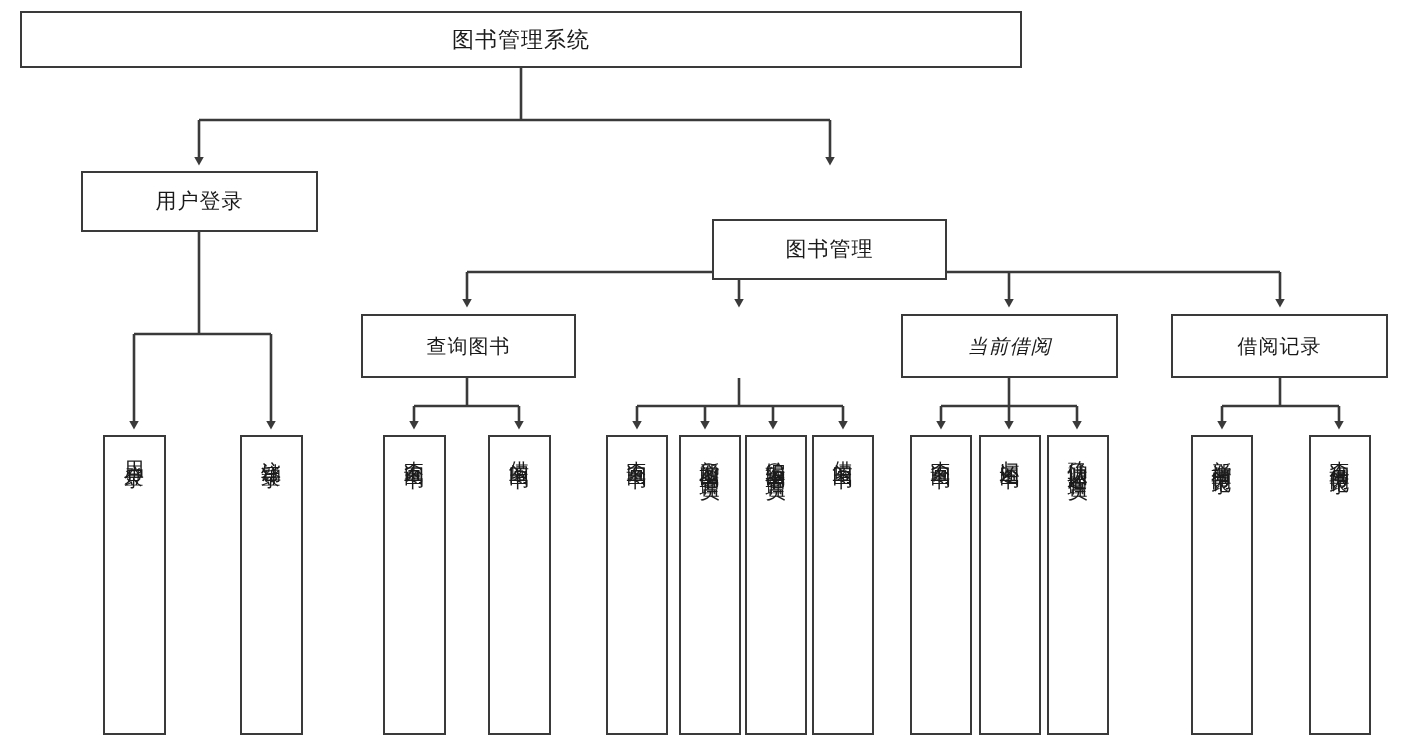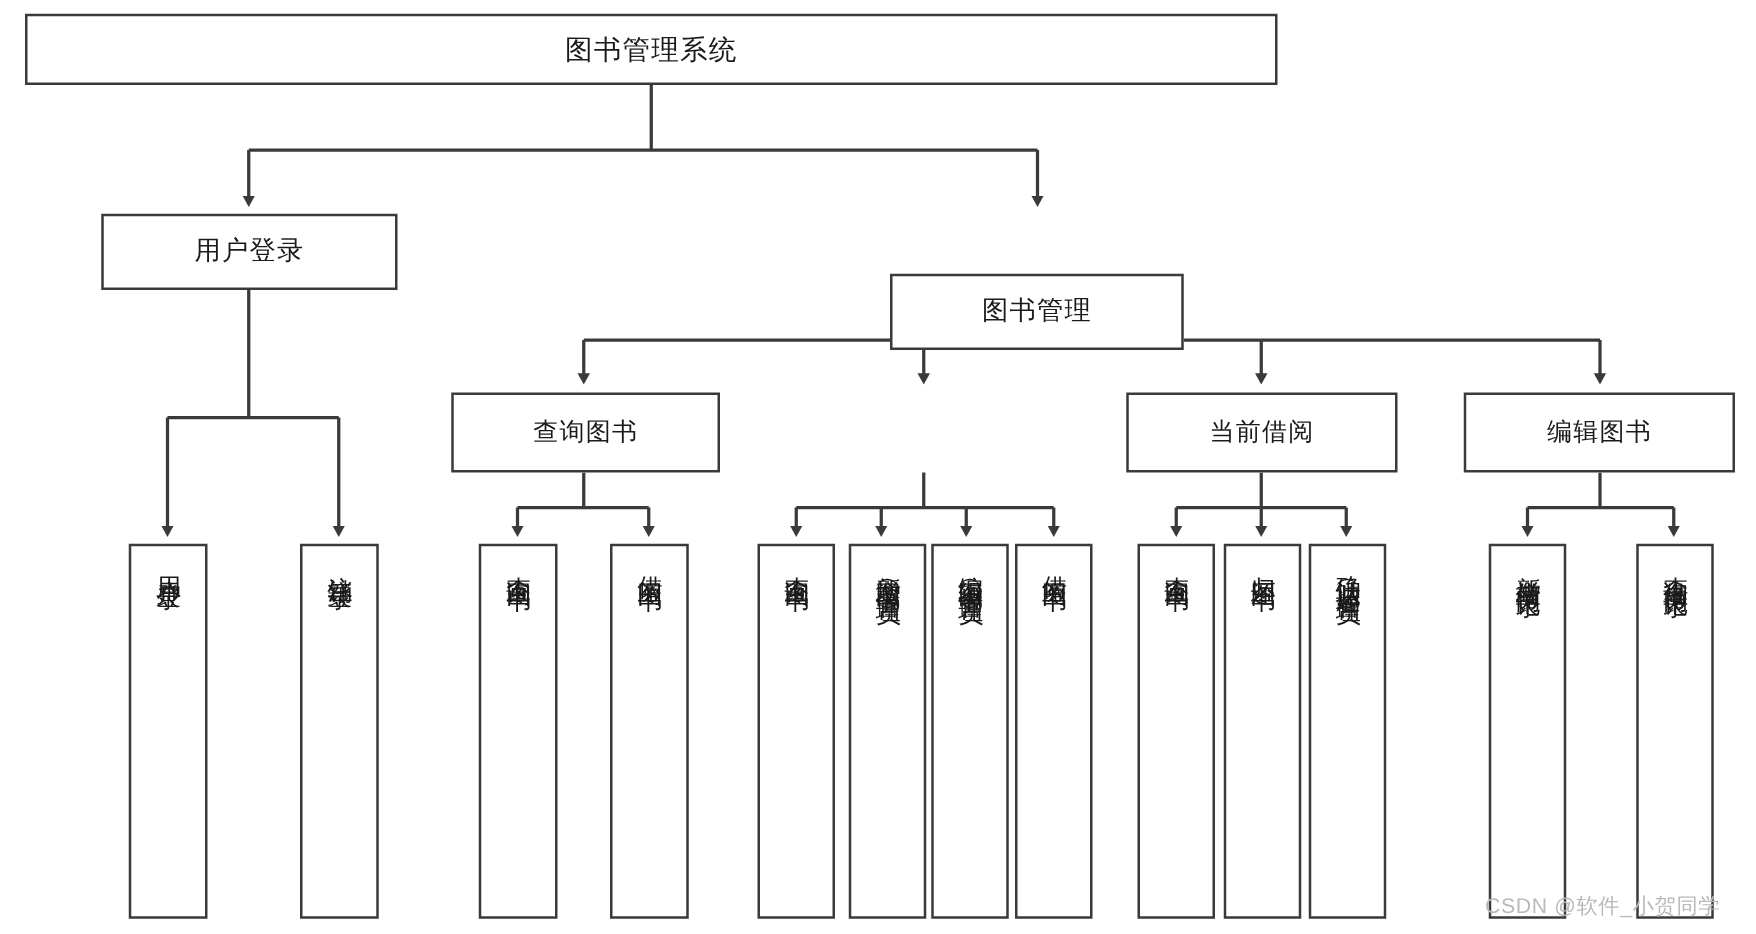--- a/index.html
+++ b/index.html
@@ -130,26 +130,26 @@
 
   <div class="node l1" style="left:712px;top:171px;width:235px;height:61px;margin-top:48px;">
     <span>图书管理</span>
   </div>
 
   <div class="node l2" style="left:361px;top:314px;width:215px;height:64px;">
     <span>查询图书</span>
   </div>
 
 
-  <div class="node l2" style="left:901px;top:314px;width:217px;height:64px;">
+  <div class="node l2" style="left:901px;top:314px;width:217px;height:64px;font-style:italic;">
     <span>当前借阅</span>
   </div>
 
   <div class="node l2" style="left:1171px;top:314px;width:217px;height:64px;">
-    <span>编辑图书</span>
+    <span>借阅记录</span>
   </div>
 
   <div class="node leaf" style="left:103px;top:435px;width:63px;height:300px;">
     <span class="vtext">用户登录</span>
   </div>
 
   <div class="node leaf" style="left:240px;top:435px;width:63px;height:300px;">
     <span class="vtext">注销登录</span>
   </div>
 
@@ -190,15 +190,14 @@
   </div>
 
   <div class="node leaf" style="left:1191px;top:435px;width:62px;height:300px;">
     <span class="vtext">新增借阅记录</span>
   </div>
 
   <div class="node leaf" style="left:1309px;top:435px;width:62px;height:300px;">
     <span class="vtext">查询借阅记录</span>
   </div>
 
-  <div class="watermark">CSDN @软件_小贺同学</div>
 
 </div>
 
 </body></html>

